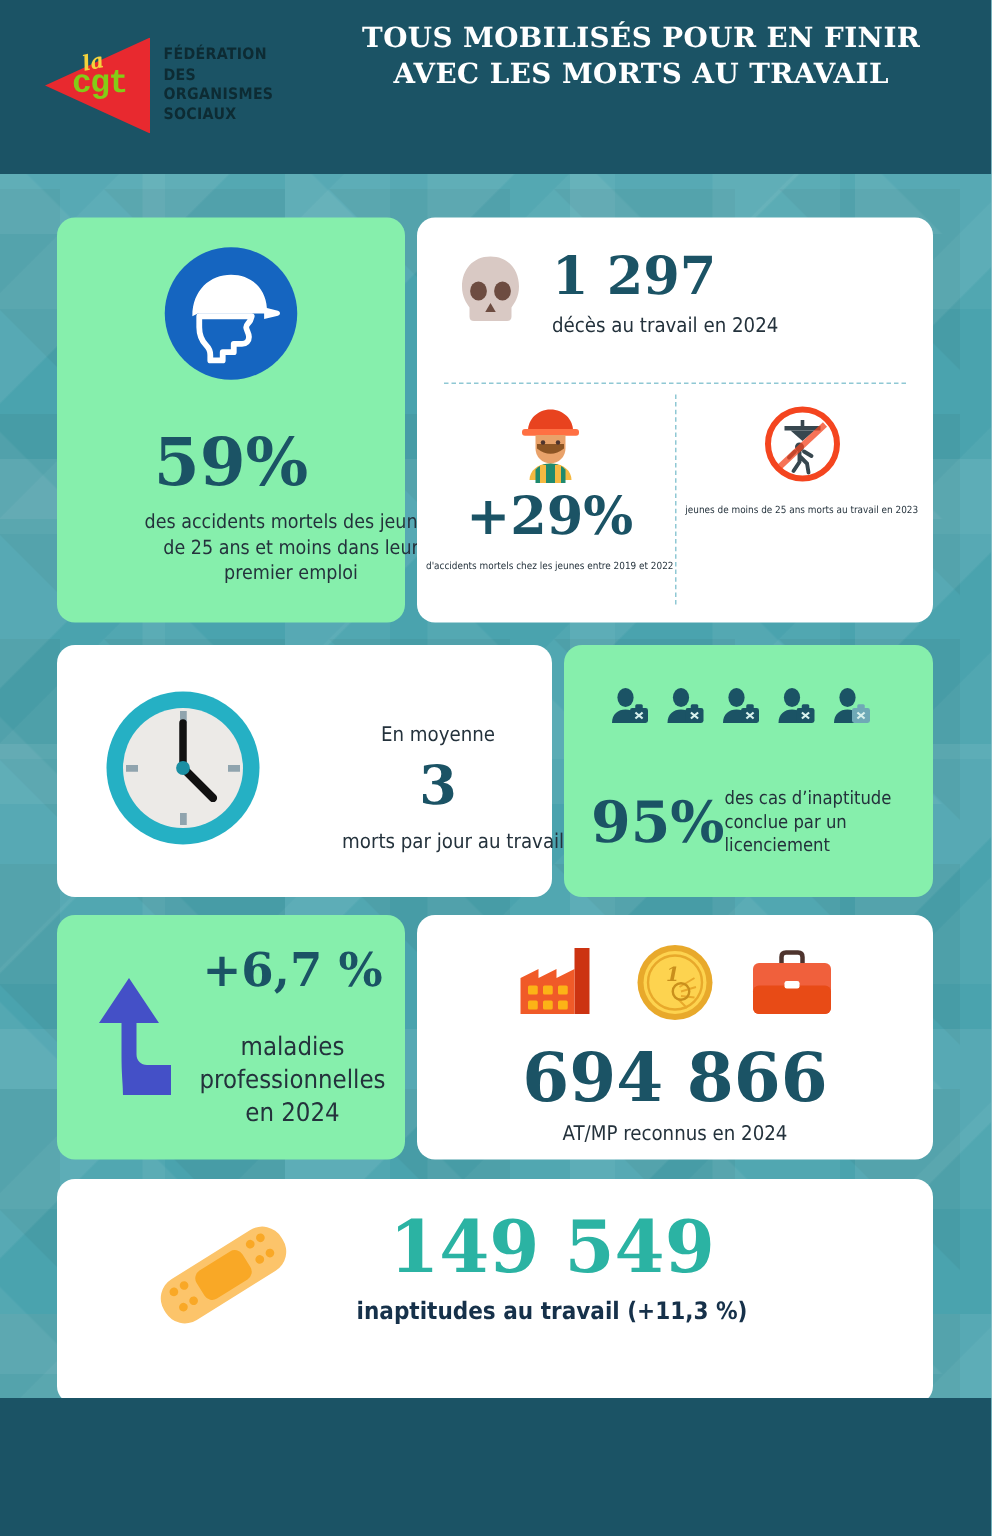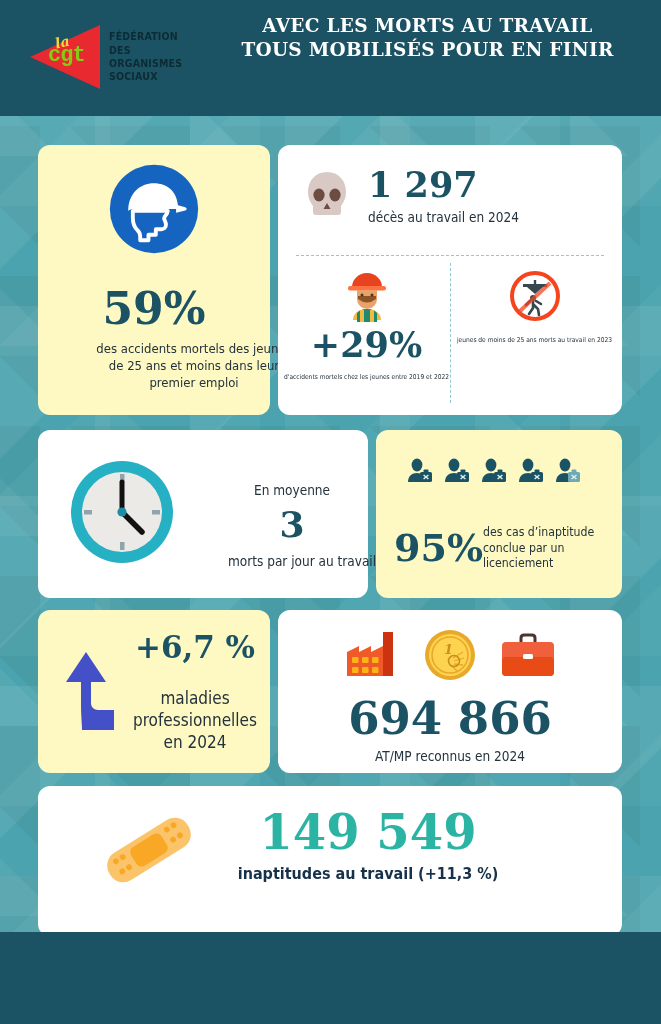--- a/index.html
+++ b/index.html
@@ -73,21 +73,21 @@
   }
   #headline .l1 { font-size: 17.5px; }
   
   #footer-band {
     position: absolute; left: 0; bottom: 0; width: 661px; height: 92px;
     background: #1b5365;
   }
   
   .card { position: absolute; border-radius: 12px; }
   .pale   { background: #ffffff; }
-  .aqua   { background: #fef9c3; }
+  .aqua   { background: #86efac; }
   .white  { background: #ffffff; }
 
   .big-num {
     font-family: "DejaVu Serif", serif;
     font-weight: bold; color: #1b5365;
     line-height: 1;
   }
   .cap {
     font-family: "DejaVu Sans Condensed", "DejaVu Sans", sans-serif;
     color: #24323c; line-height: 1.3;
@@ -175,22 +175,22 @@
       </div>
       <div id="logo-words">
         <div>FÉDÉRATION</div>
         <div>DES</div>
         <div>ORGANISMES</div>
         <div>SOCIAUX</div>
       </div>
     </div>
 
     <div id="headline">
+      <div>TOUS MOBILISÉS POUR EN FINIR</div>
       <div>AVEC LES MORTS AU TRAVAIL</div>
-      <div>TOUS MOBILISÉS POUR EN FINIR</div>
     </div>
   </div>
 
   <div class="card aqua" id="card1">
     <div id="helmet-icon">
       <svg width="92" height="92" viewBox="0 0 100 100">
         <circle cx="50" cy="50" r="48" fill="#1565c0"></circle>
         <path d="M22 52 C22 33 35 22 50 22 C64 22 75 31 76 46 L84 48 C86 48.6 86 51 84 51.6 L74 54 L74 50 L26 50 Z" fill="#ffffff"></path>
         <path d="M27 52 L27 60 C27 66 29 70 32 73 C34 75 35 77 35 80 L35 84 L44 84 L44 78 L52 78 L52 72 L58 72
                  C61 72 63 70 63 67 C63 64 61 62 61 60 C61 58 63 57 64 55 L65 52 Z" fill="none" stroke="#ffffff" stroke-width="4.2" stroke-linejoin="round"></path>

